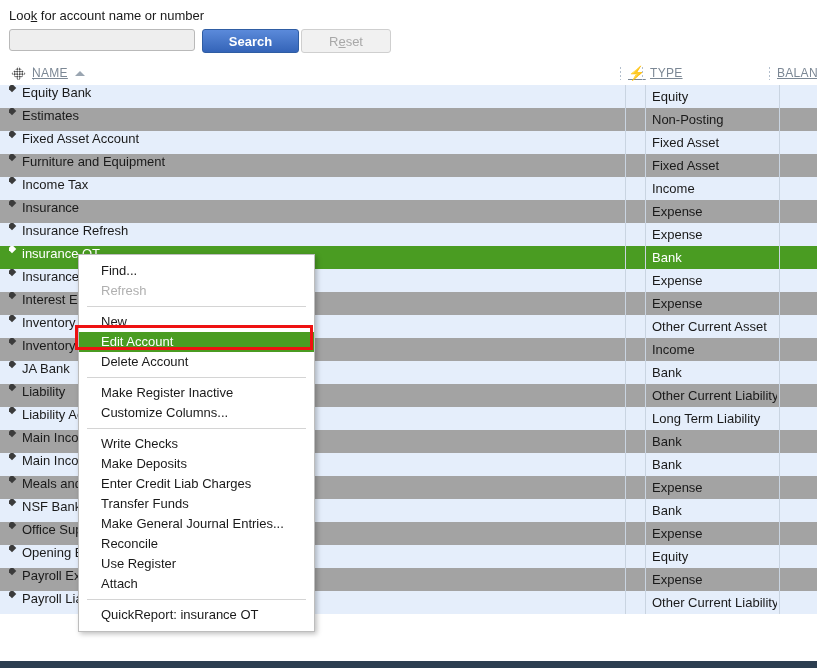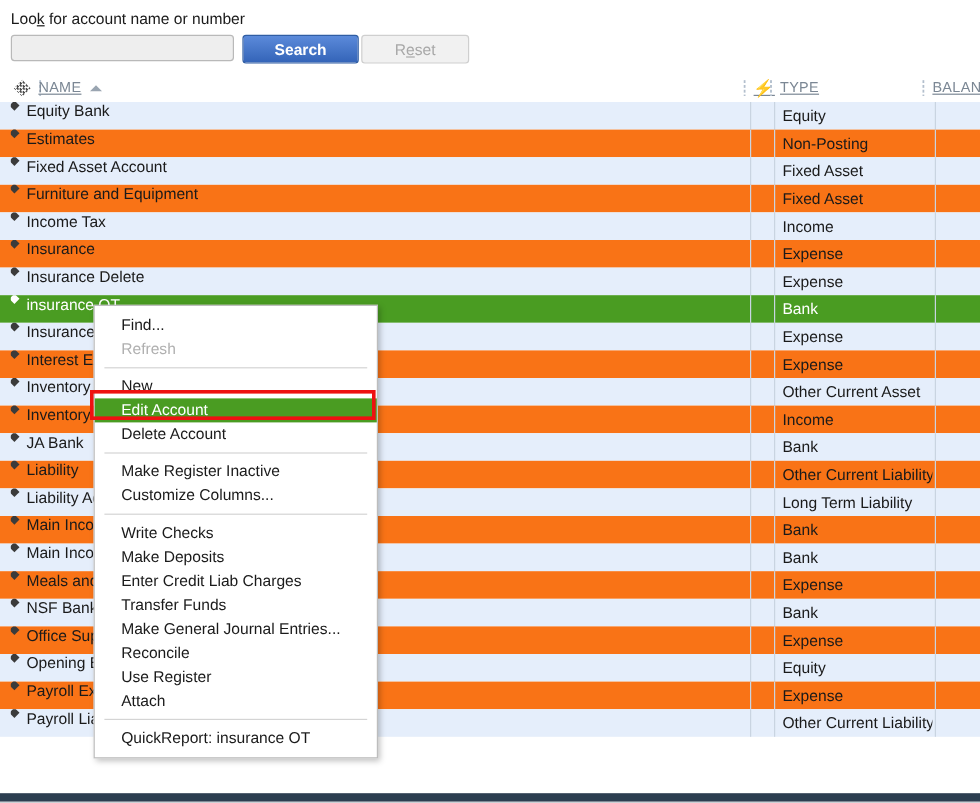--- a/index.html
+++ b/index.html
@@ -56,21 +56,21 @@
   .diamond-hdr{
       width:11px;height:11px;background:
       repeating-conic-gradient(#4a4a4a 0 25%, #ffffff 0 50%) 0 0/4px 4px;
       transform:rotate(45deg) scale(.9);
   }
   .bolt{font-size:14px;color:#333;line-height:1;}
 
   .rows{position:absolute;left:0;top:85px;width:817px;height:538px;overflow:hidden;background:#fff;}
   .row{position:relative;height:23px;width:817px;display:flex;align-items:center;}
   .row.alt{background:#e5eefb;}
-  .row.plain{background:#f97316;}
+  .row.plain{background:#a3a3a3;}
   .row.sel{background:#4a9c22;color:#ffffff;}
   .cell-name{position:absolute;left:9px;top:0;height:23px;display:flex;
       font-size:13px;white-space:nowrap;overflow:hidden;width:605px;}
   .bullet{display:inline-block;width:6px;height:6px;margin-right:7px;flex:none;
       background:#3b3b3b;transform:rotate(45deg);}
   .row.sel .bullet{background:#ffffff;}
   .cell-type{position:absolute;left:652px;top:0;height:23px;display:flex;align-items:center;
       font-size:13px;white-space:nowrap;width:125px;overflow:hidden;}
   .vline{position:absolute;top:0;height:23px;width:1px;background:#c9d4e1;}
 
@@ -197,21 +197,21 @@
           <span>Insurance</span>
         </div>
         <div class="vline" style="left: 625px;"></div>
         <div class="vline" style="left: 645px;"></div>
         <div class="cell-type">Expense</div>
         <div class="vline" style="left: 779px;"></div>
       </div>
       <div class="row alt">
         <div class="cell-name">
           <span class="bullet"></span>
-          <span>Insurance Delete</span>
+          <span>Insurance Refresh</span>
         </div>
         <div class="vline" style="left: 625px;"></div>
         <div class="vline" style="left: 645px;"></div>
         <div class="cell-type">Expense</div>
         <div class="vline" style="left: 779px;"></div>
       </div>
       <div class="row sel">
         <div class="cell-name">
           <span class="bullet"></span>
           <span>insurance OT</span>

